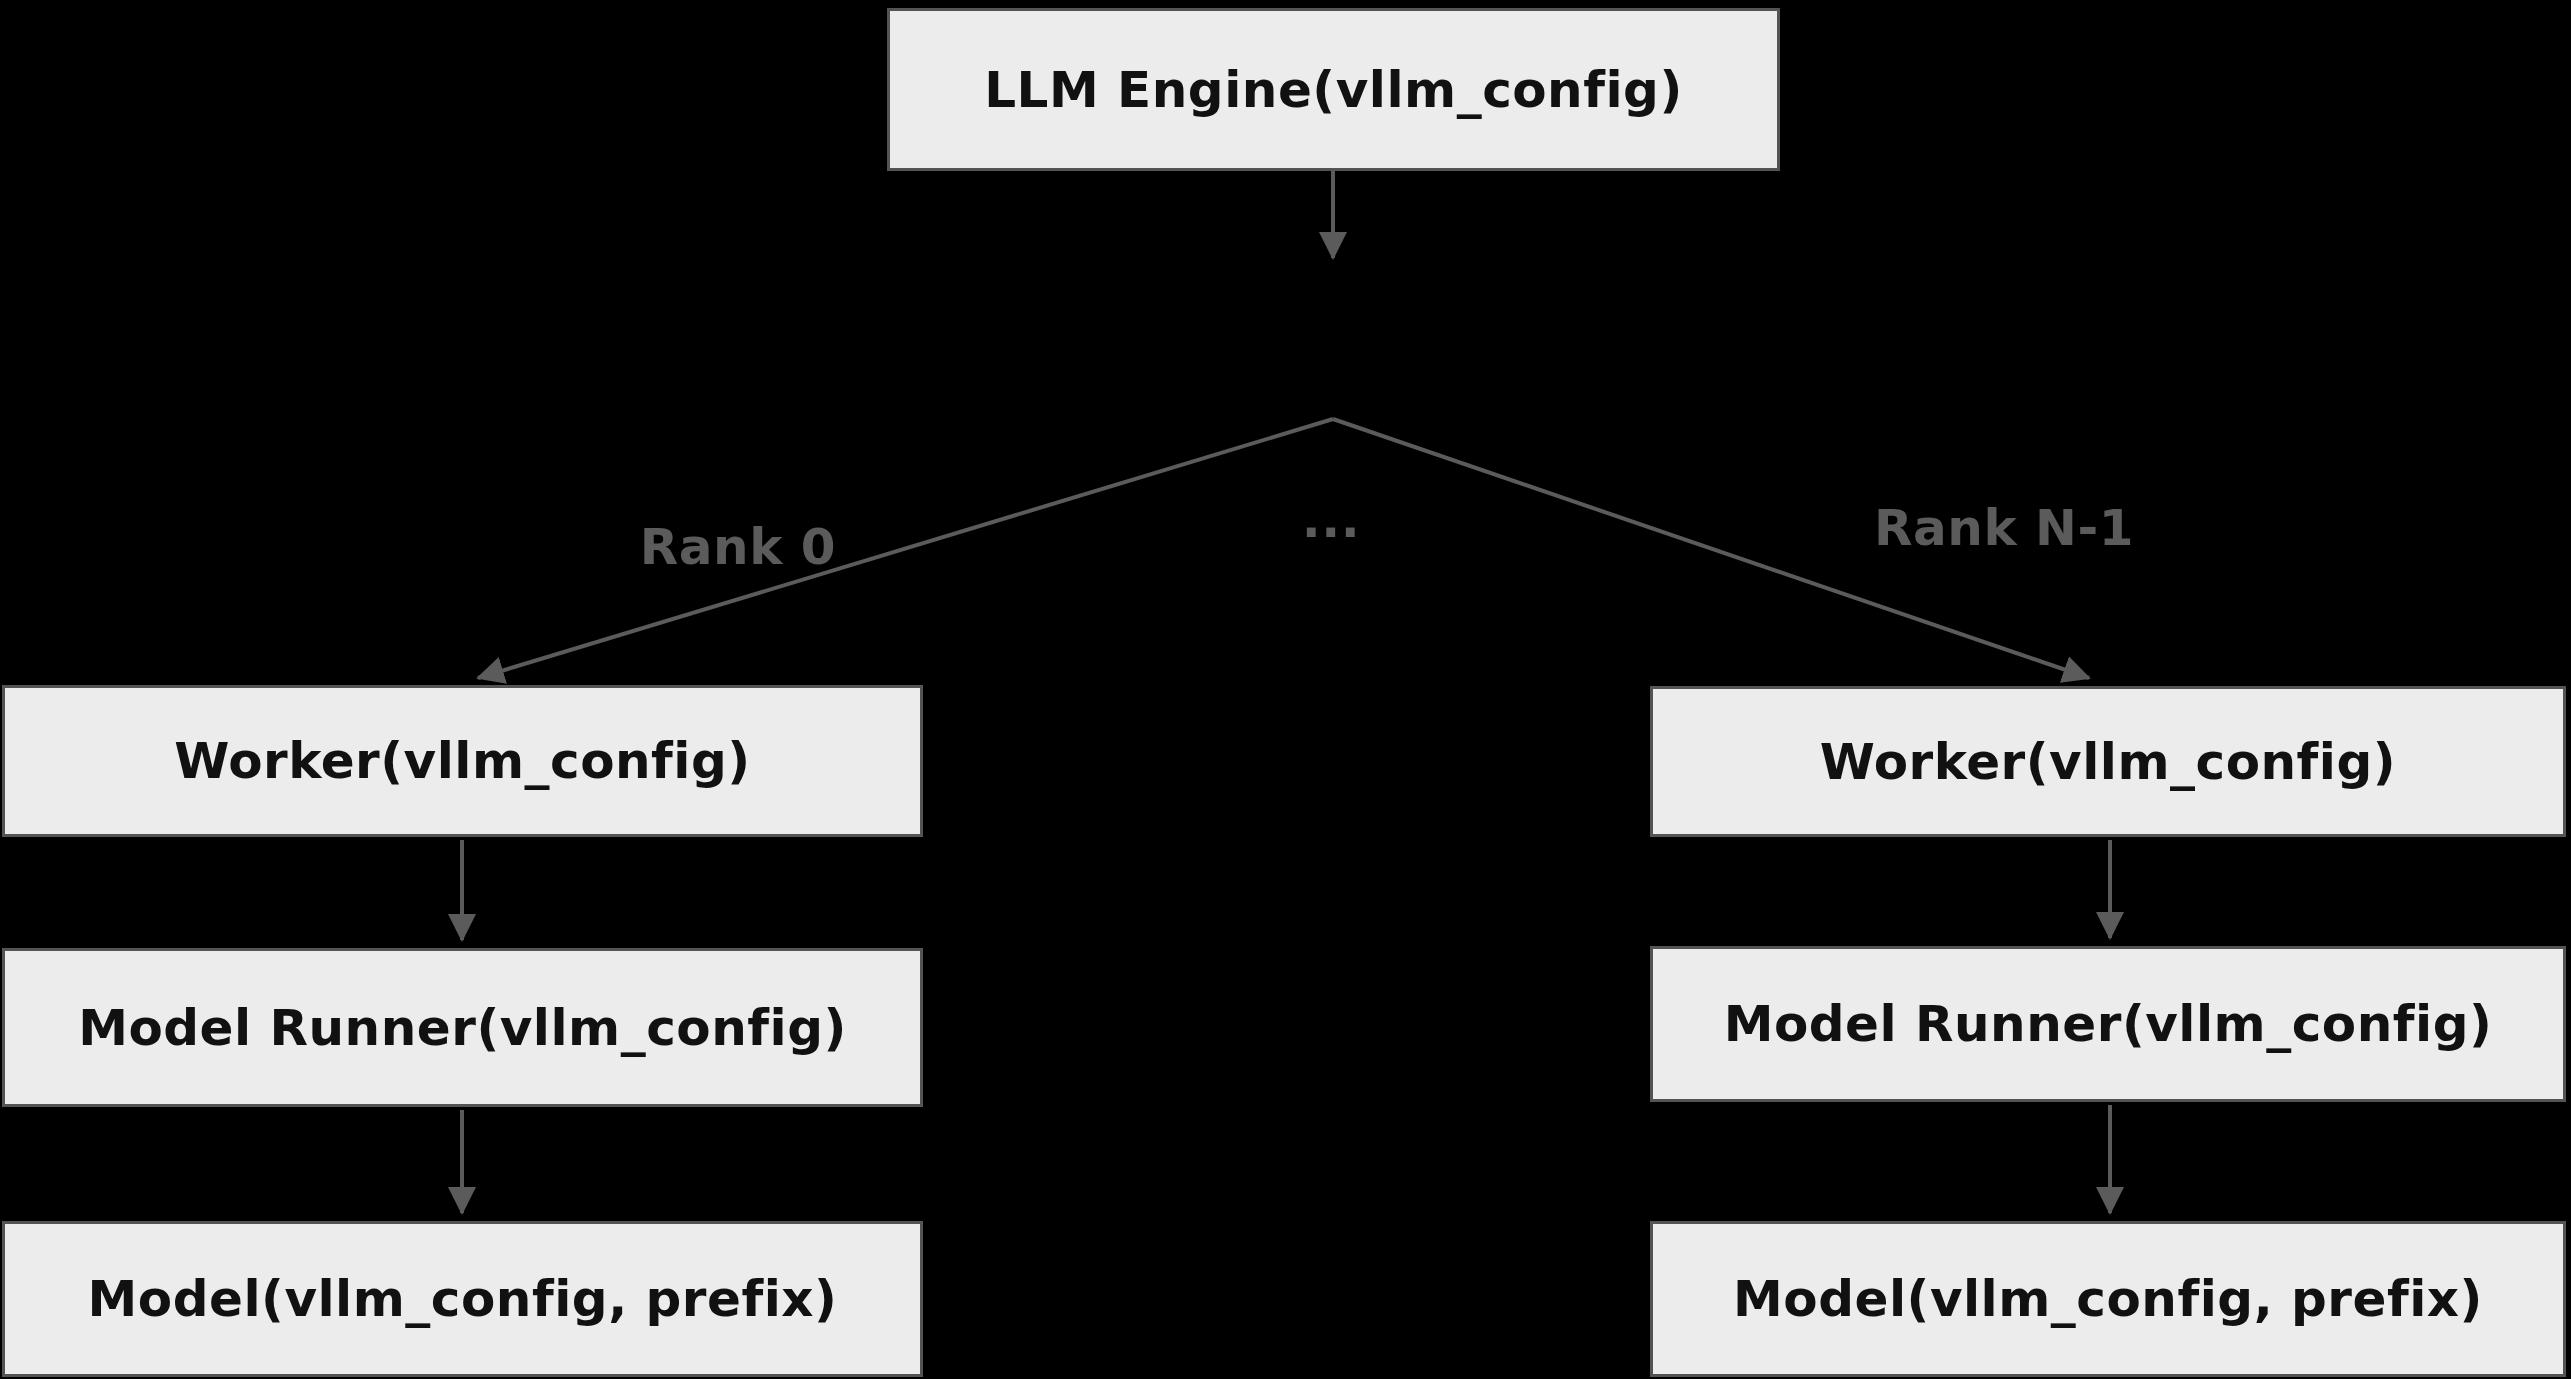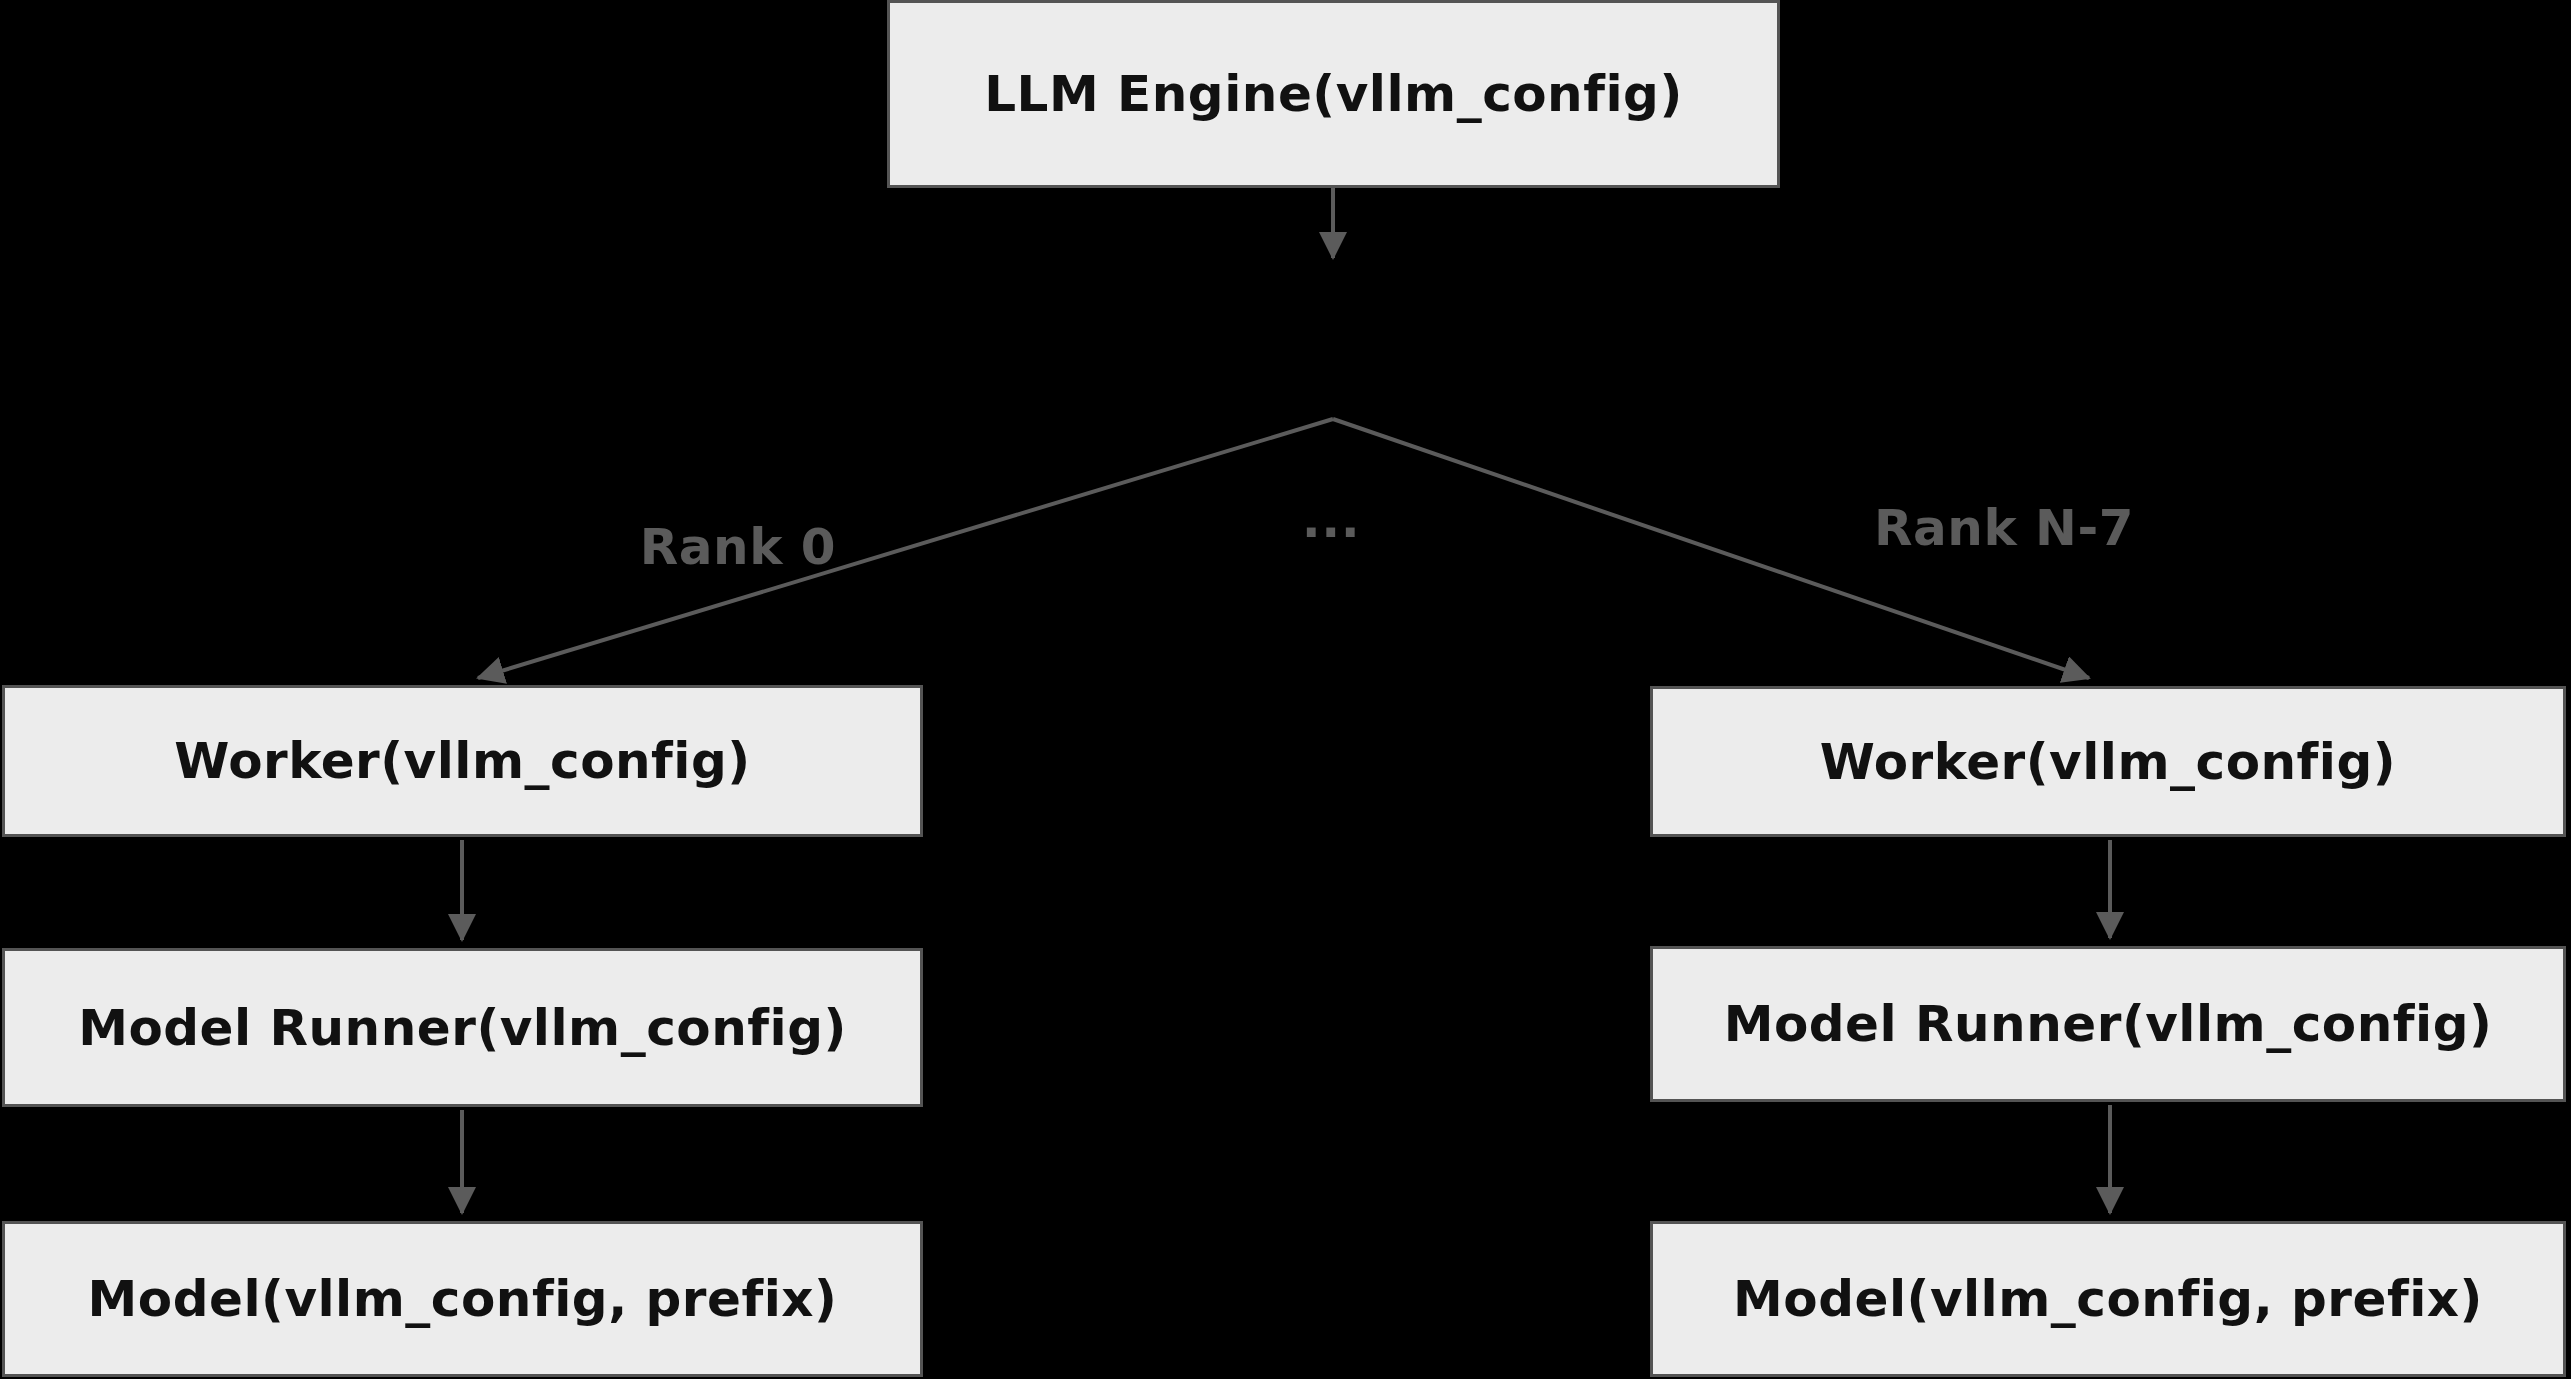--- a/index.html
+++ b/index.html
@@ -58,21 +58,21 @@
     </defs>
     <line x1="1333" y1="158" x2="1333" y2="258" stroke="#5b5b5b" stroke-width="4" marker-end="url(#arrowhead)"></line>
     <line x1="1333" y1="419" x2="478" y2="678" stroke="#5b5b5b" stroke-width="4" marker-end="url(#arrowhead)"></line>
     <line x1="1333" y1="419" x2="2089" y2="678" stroke="#5b5b5b" stroke-width="4" marker-end="url(#arrowhead)"></line>
     <line x1="462" y1="840" x2="462" y2="940" stroke="#5b5b5b" stroke-width="4" marker-end="url(#arrowhead)"></line>
     <line x1="462" y1="1110" x2="462" y2="1213" stroke="#5b5b5b" stroke-width="4" marker-end="url(#arrowhead)"></line>
     <line x1="2110" y1="840" x2="2110" y2="938" stroke="#5b5b5b" stroke-width="4" marker-end="url(#arrowhead)"></line>
     <line x1="2110" y1="1105" x2="2110" y2="1213" stroke="#5b5b5b" stroke-width="4" marker-end="url(#arrowhead)"></line>
   </svg>
 
-  <div class="node" style="left:887px;  top:0;    width:893px; height:188px;">
+  <div class="node" style="left:887px;  top:8px;    width:893px; height:163px;">
     <span>LLM Engine(vllm_config)</span>
   </div>
 
 
   <div class="node" style="left:2px;    top:685px;  width:921px; height:152px;">
     <span>Worker(vllm_config)</span>
   </div>
 
   <div class="node" style="left:2px;    top:948px;  width:921px; height:159px;">
     <span>Model Runner(vllm_config)</span>
@@ -91,15 +91,15 @@
   </div>
 
   <div class="node" style="left:1650px; top:1221px; width:916px; height:156px;">
     <span>Model(vllm_config, prefix)</span>
   </div>
 
   <div class="edge-label" style="left:738px;  top:528px;margin-top:19px;">Rank 0</div>
 
   <div class="edge-label" style="left:1331px; top:520px;">...</div>
 
-  <div class="edge-label" style="left:2004px; top:528px;">Rank N-7</div>
+  <div class="edge-label" style="left:2004px; top:528px;">Rank N-1</div>
 
 </div>
 
 </body></html>

